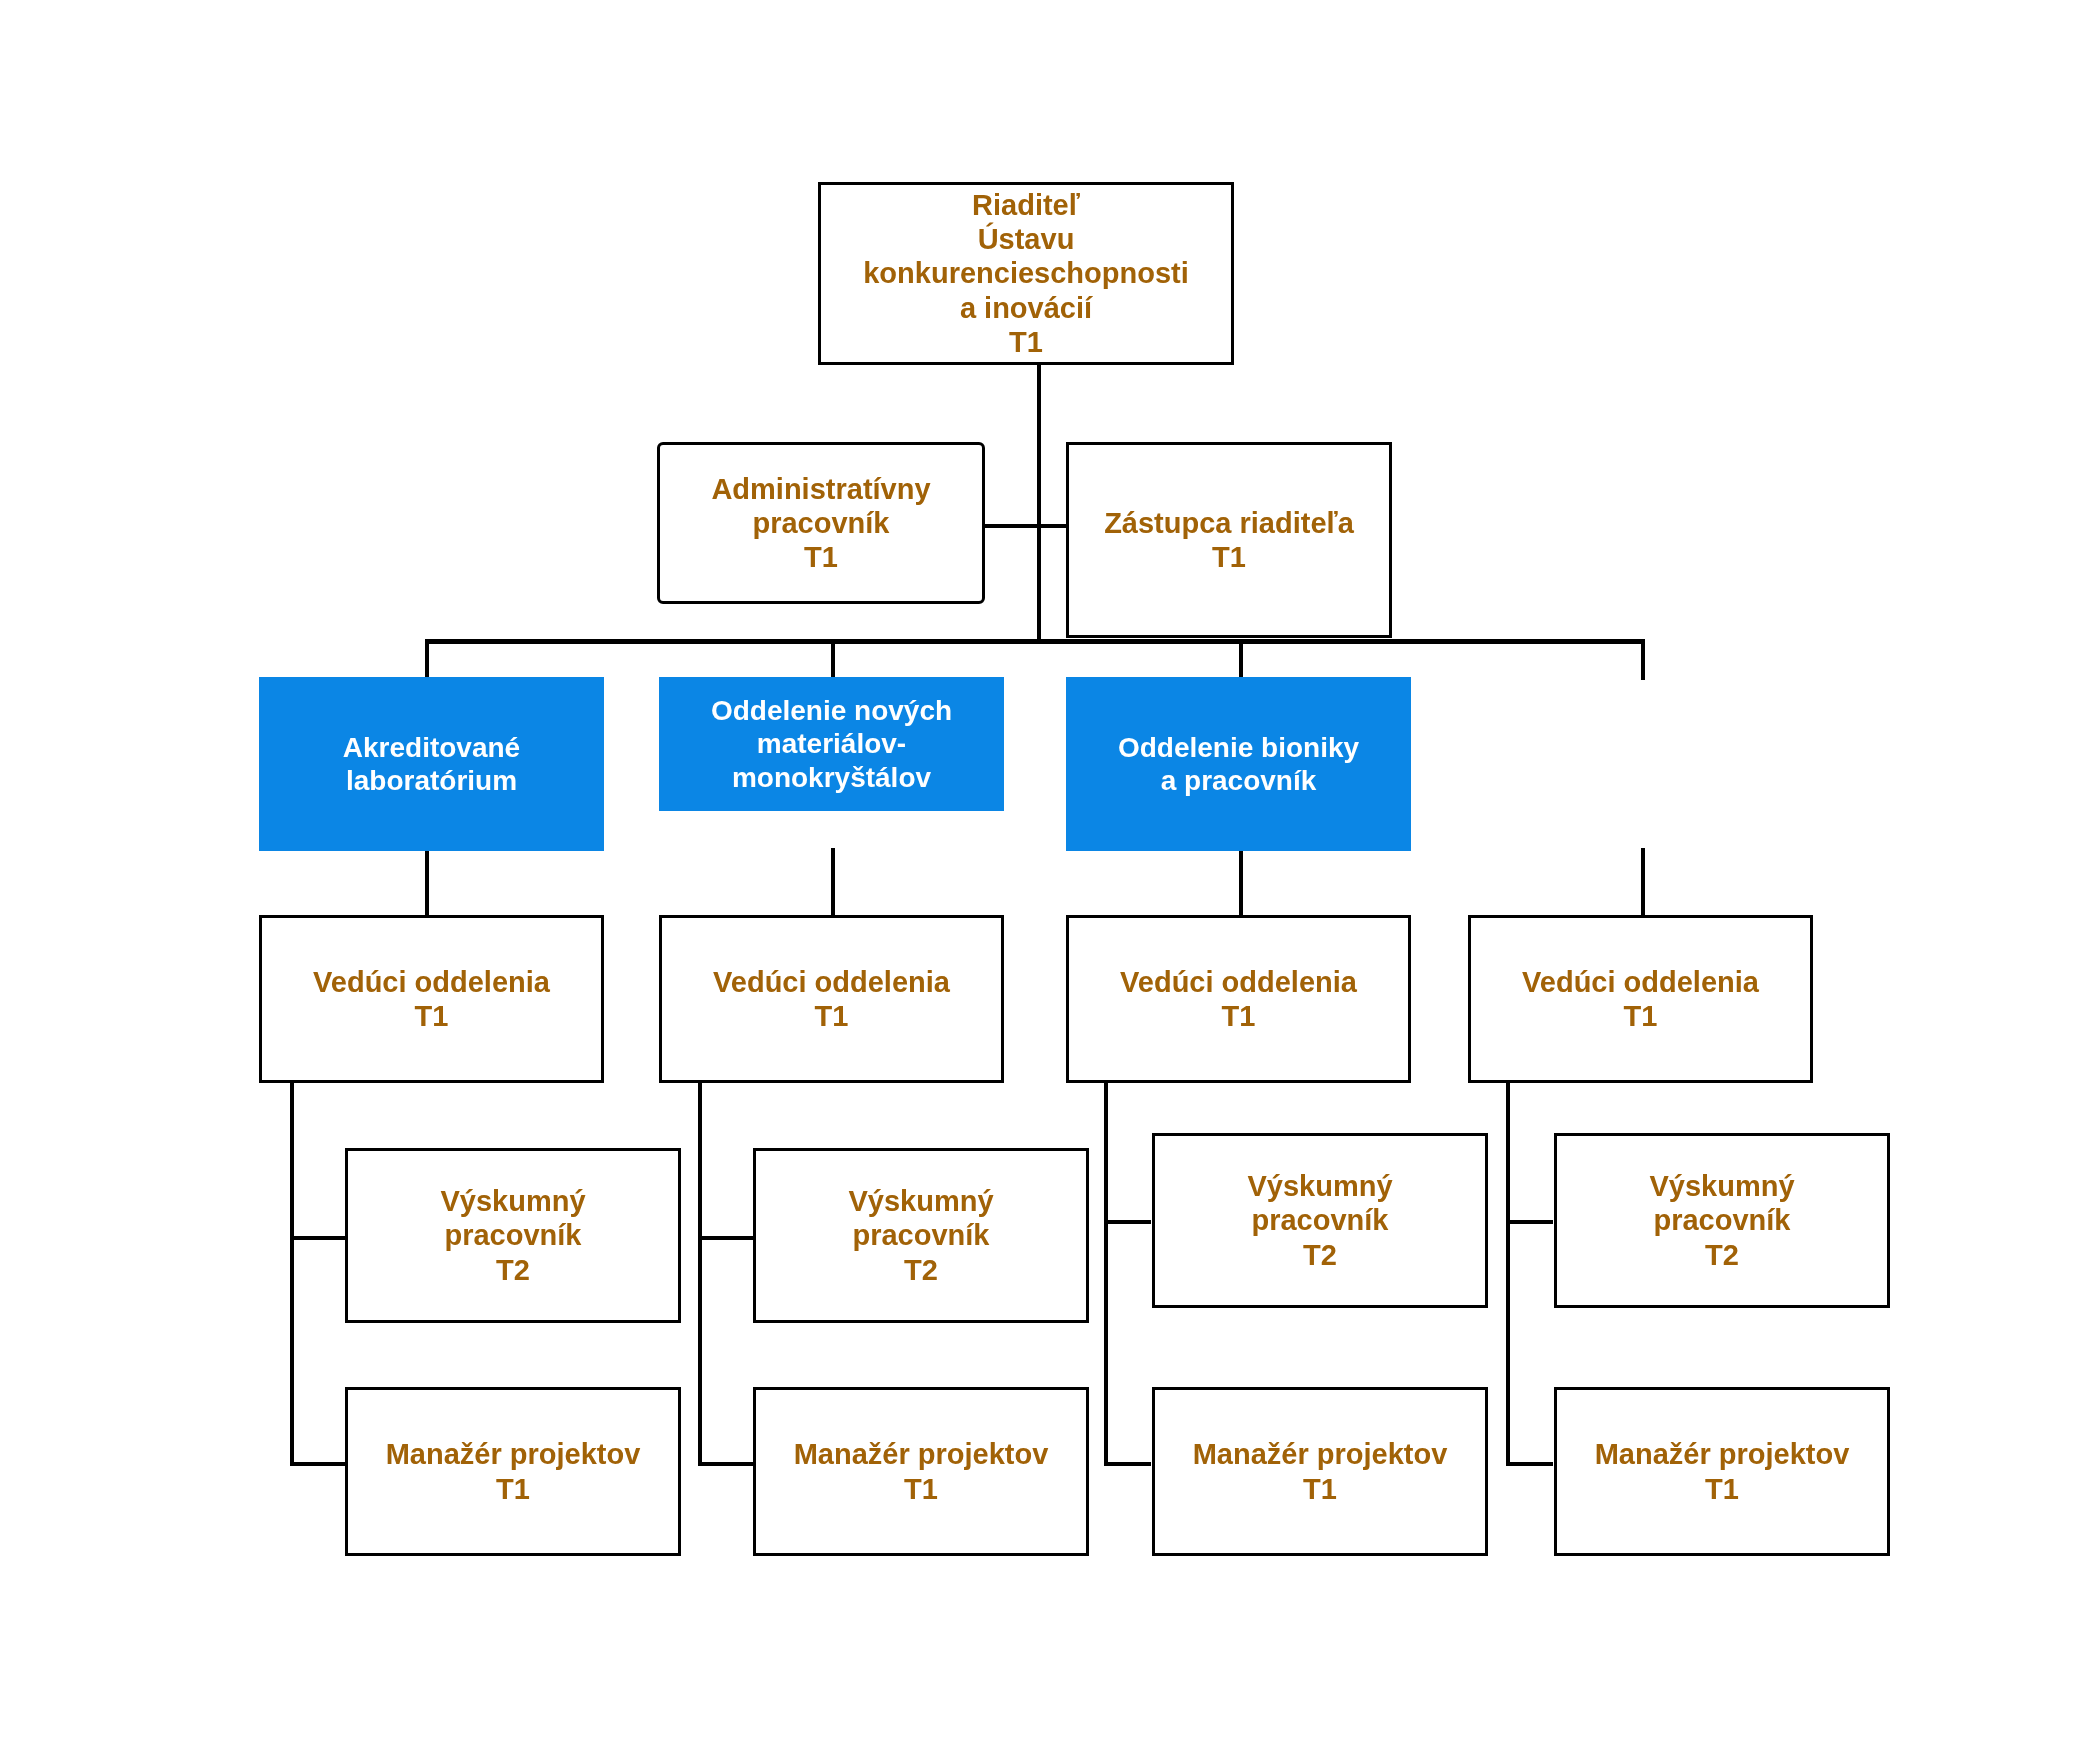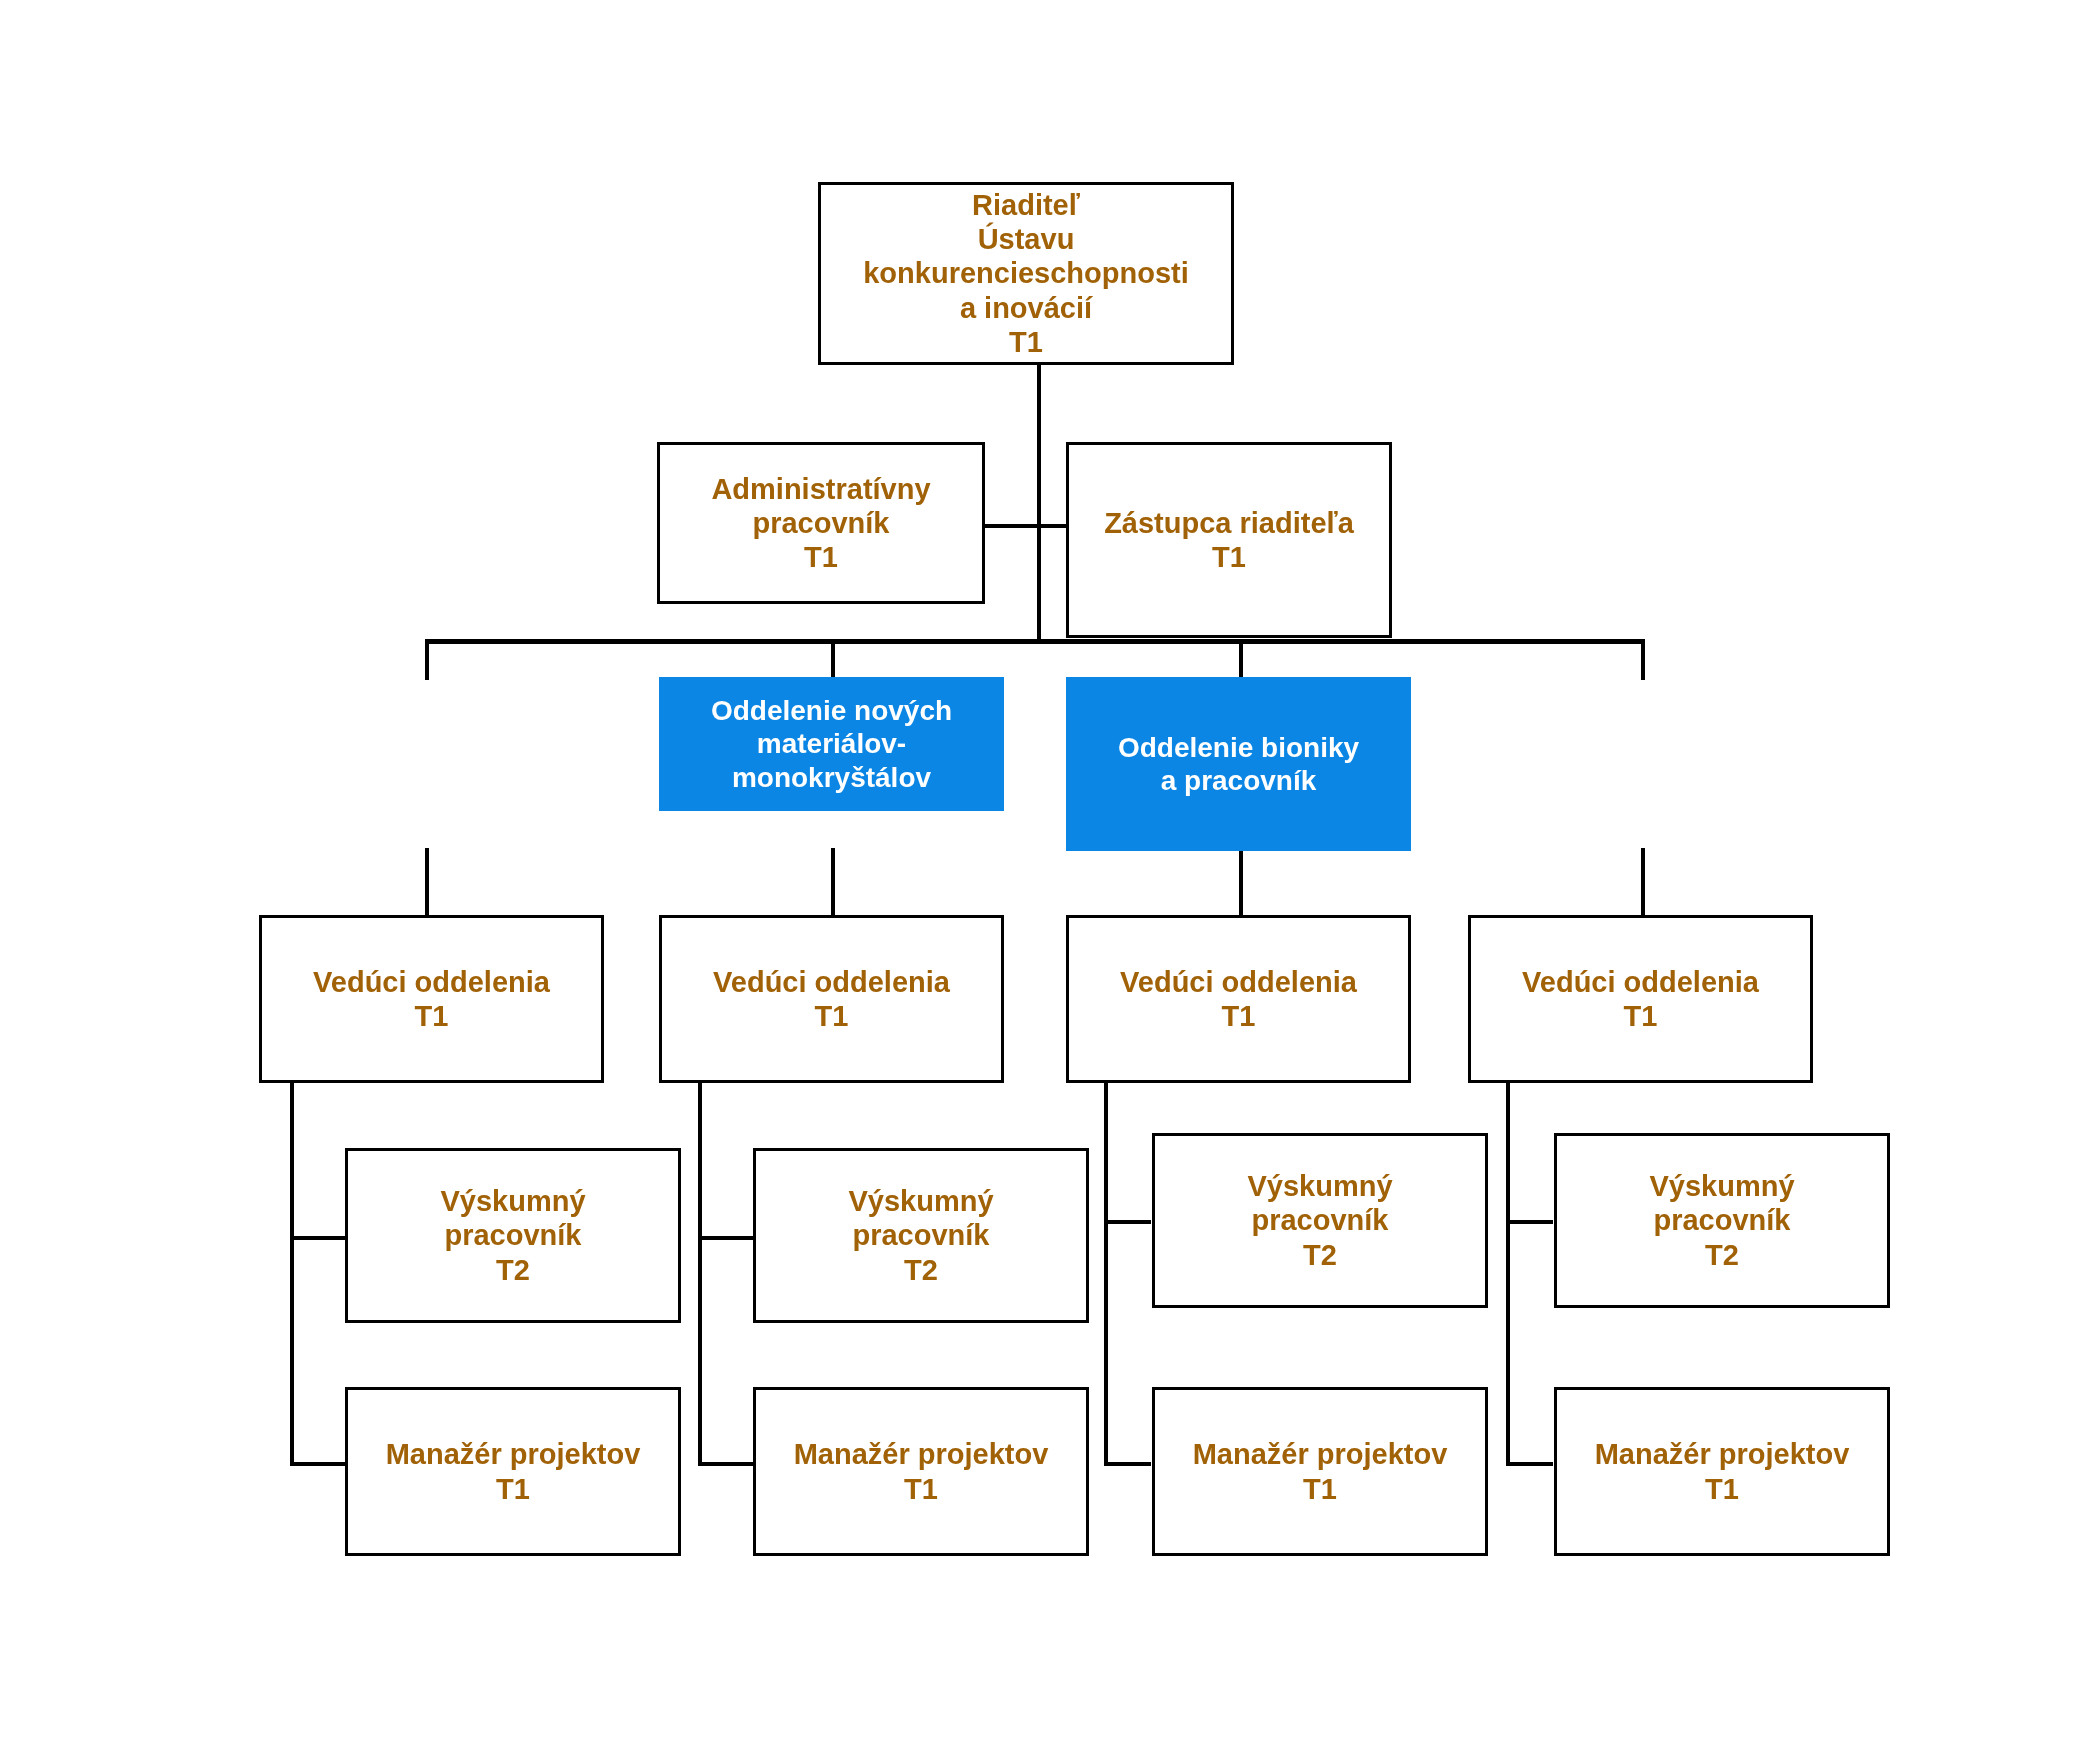--- a/index.html
+++ b/index.html
@@ -84,27 +84,29 @@
   <div class="connector v" style="left:1506px; top:1082px; height:384px;"></div>
   <div class="connector h" style="left:1506px; top:1220px; width:47px;"></div>
   <div class="connector h" style="left:1506px; top:1462px; width:47px;"></div>
 
   <div class="node node-white" style="left:818px; top:182px; width:416px; height:183px; font-size:29px;">Riaditeľ
 Ústavu
 konkurencieschopnosti
 a inovácií
 T1</div>
 
-  <div class="node node-white" style="left:657px; top:442px; width:328px; height:162px; font-size:29px;">Administratívny
+  <div class="node node-white" style="left:657px; top:442px; width:328px; height:162px; font-size:29px;border-radius:6px;">Administratívny
 pracovník
 T1</div>
 
   <div class="node node-white" style="left:1066px; top:442px; width:326px; height:196px; font-size:29px;">Zástupca riaditeľa
 T1</div>
 
+  <div class="node node-blue" style="left:259px; top:677px; width:345px; height:174px; font-size:28px;">Akreditované
+laboratórium</div>
 
   <div class="node node-blue" style="left:659px; top:677px; width:345px; height:134px; font-size:28px;">Oddelenie nových
 materiálov-
 monokryštálov</div>
 
   <div class="node node-blue" style="left:1066px; top:677px; width:345px; height:174px; font-size:28px;">Oddelenie bioniky
 a pracovník</div>
 
 
   <div class="node node-white" style="left:259px; top:915px; width:345px; height:168px; font-size:29px;">Vedúci oddelenia

